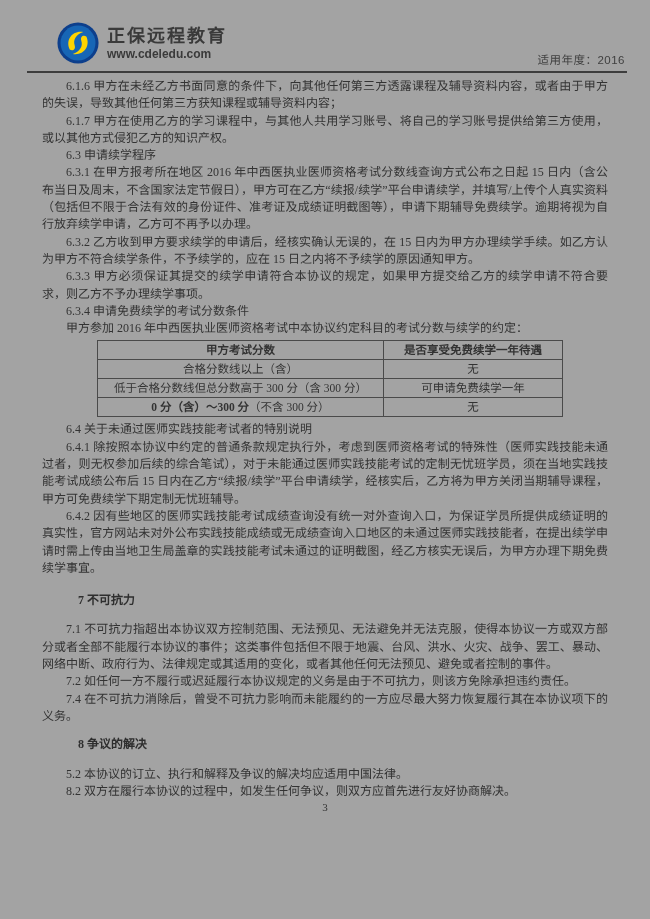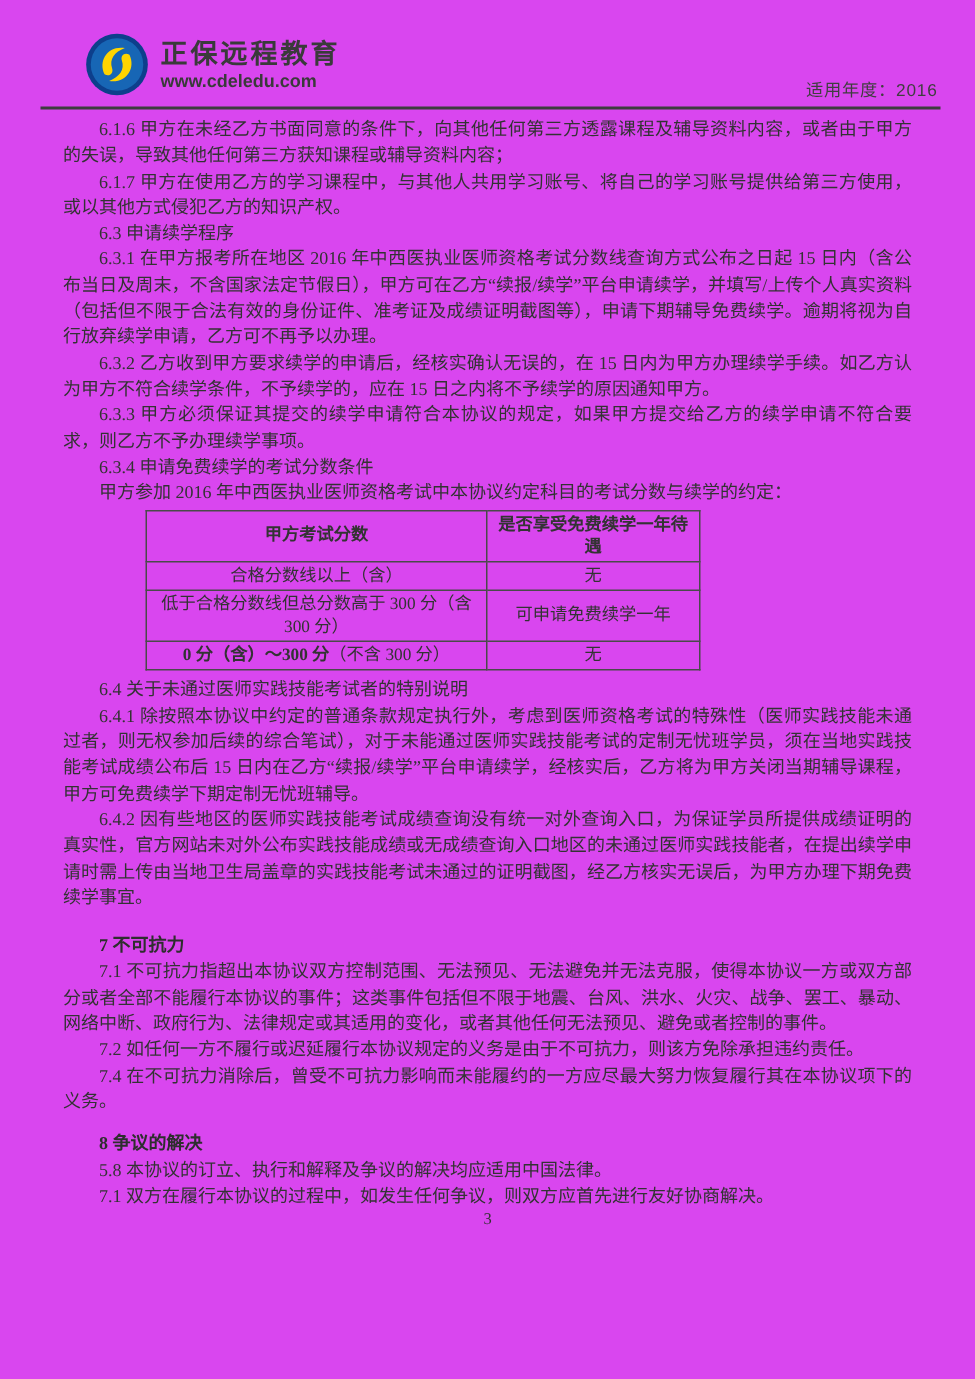--- a/index.html
+++ b/index.html
@@ -1,19 +1,19 @@
 <!DOCTYPE html>
 <html lang="zh-CN"><head>
 <meta charset="utf-8">
 <style>
   html,body{margin:0;padding:0;background:#ffffff;}
   .page{
     position:relative;
     width:650px;height:919px;
-    background:#d946ef;
+    background:#a3a3a3;
     font-family:"Liberation Serif","DejaVu Serif",serif;
     color:#333333;
     overflow:hidden;
   }
   
   .header{
     position:absolute;top:0;left:27px;right:23px;height:71px;
     border-bottom:2px solid #3d3d3d;
   }
   .brand{position:absolute;left:30px;top:22px;display:flex;align-items:center;gap:8px;}
@@ -29,30 +29,30 @@
   
   .doc{position:absolute;top:78px;left:42px;right:42px;}
   .para{
     margin:0;
     font-size:12px;line-height:17.3px;
     text-align:justify;text-justify:inter-ideograph;
     text-indent:2em;
     color:#333333;
   }
   .sec{
-    margin:0;font-size:12px;line-height:17.3px;font-weight:bold;
+    margin:12px;font-size:12px;line-height:17.3px;font-weight:bold;
     text-indent:2em;color:#2e2e2e;
   }
   .gap-lg{margin-top:15px;}
   .gap-md{margin-top:11px;}
   
   .score-table{
     border-collapse:collapse;
     margin:3px 0 4px 55px;
-    width:370px;
+    width:466px;
     table-layout:fixed;
     font-size:11.5px;color:#333;
   }
   .score-table th,.score-table td{
     border:1.4px solid #4a4a4a;
     text-align:center;vertical-align:middle;
     padding:1.5px 3px;line-height:15px;
     font-weight:normal;
   }
   .score-table th{font-weight:bold;}
@@ -128,19 +128,19 @@
     <p class="para">6.4 关于未通过医师实践技能考试者的特别说明</p>
     <p class="para">6.4.1 除按照本协议中约定的普通条款规定执行外，考虑到医师资格考试的特殊性（医师实践技能未通过者，则无权参加后续的综合笔试），对于未能通过医师实践技能考试的定制无忧班学员，须在当地实践技能考试成绩公布后 15 日内在乙方“续报/续学”平台申请续学，经核实后，乙方将为甲方关闭当期辅导课程，甲方可免费续学下期定制无忧班辅导。</p>
     <p class="para">6.4.2 因有些地区的医师实践技能考试成绩查询没有统一对外查询入口，为保证学员所提供成绩证明的真实性，官方网站未对外公布实践技能成绩或无成绩查询入口地区的未通过医师实践技能者，在提出续学申请时需上传由当地卫生局盖章的实践技能考试未通过的证明截图，经乙方核实无误后，为甲方办理下期免费续学事宜。</p>
 
     <h2 class="sec gap-lg">7 不可抗力</h2>
     <p class="para">7.1 不可抗力指超出本协议双方控制范围、无法预见、无法避免并无法克服，使得本协议一方或双方部分或者全部不能履行本协议的事件；这类事件包括但不限于地震、台风、洪水、火灾、战争、罢工、暴动、网络中断、政府行为、法律规定或其适用的变化，或者其他任何无法预见、避免或者控制的事件。</p>
     <p class="para">7.2 如任何一方不履行或迟延履行本协议规定的义务是由于不可抗力，则该方免除承担违约责任。</p>
     <p class="para">7.4 在不可抗力消除后，曾受不可抗力影响而未能履约的一方应尽最大努力恢复履行其在本协议项下的义务。</p>
 
     <h2 class="sec gap-md">8 争议的解决</h2>
-    <p class="para">5.8 本协议的订立、执行和解释及争议的解决均应适用中国法律。</p>
-    <p class="para">7.1 双方在履行本协议的过程中，如发生任何争议，则双方应首先进行友好协商解决。</p>
+    <p class="para">5.2 本协议的订立、执行和解释及争议的解决均应适用中国法律。</p>
+    <p class="para">8.2 双方在履行本协议的过程中，如发生任何争议，则双方应首先进行友好协商解决。</p>
 
     <div class="pageno">3</div>
   </main>
 
 </div>
 
 </body></html>

